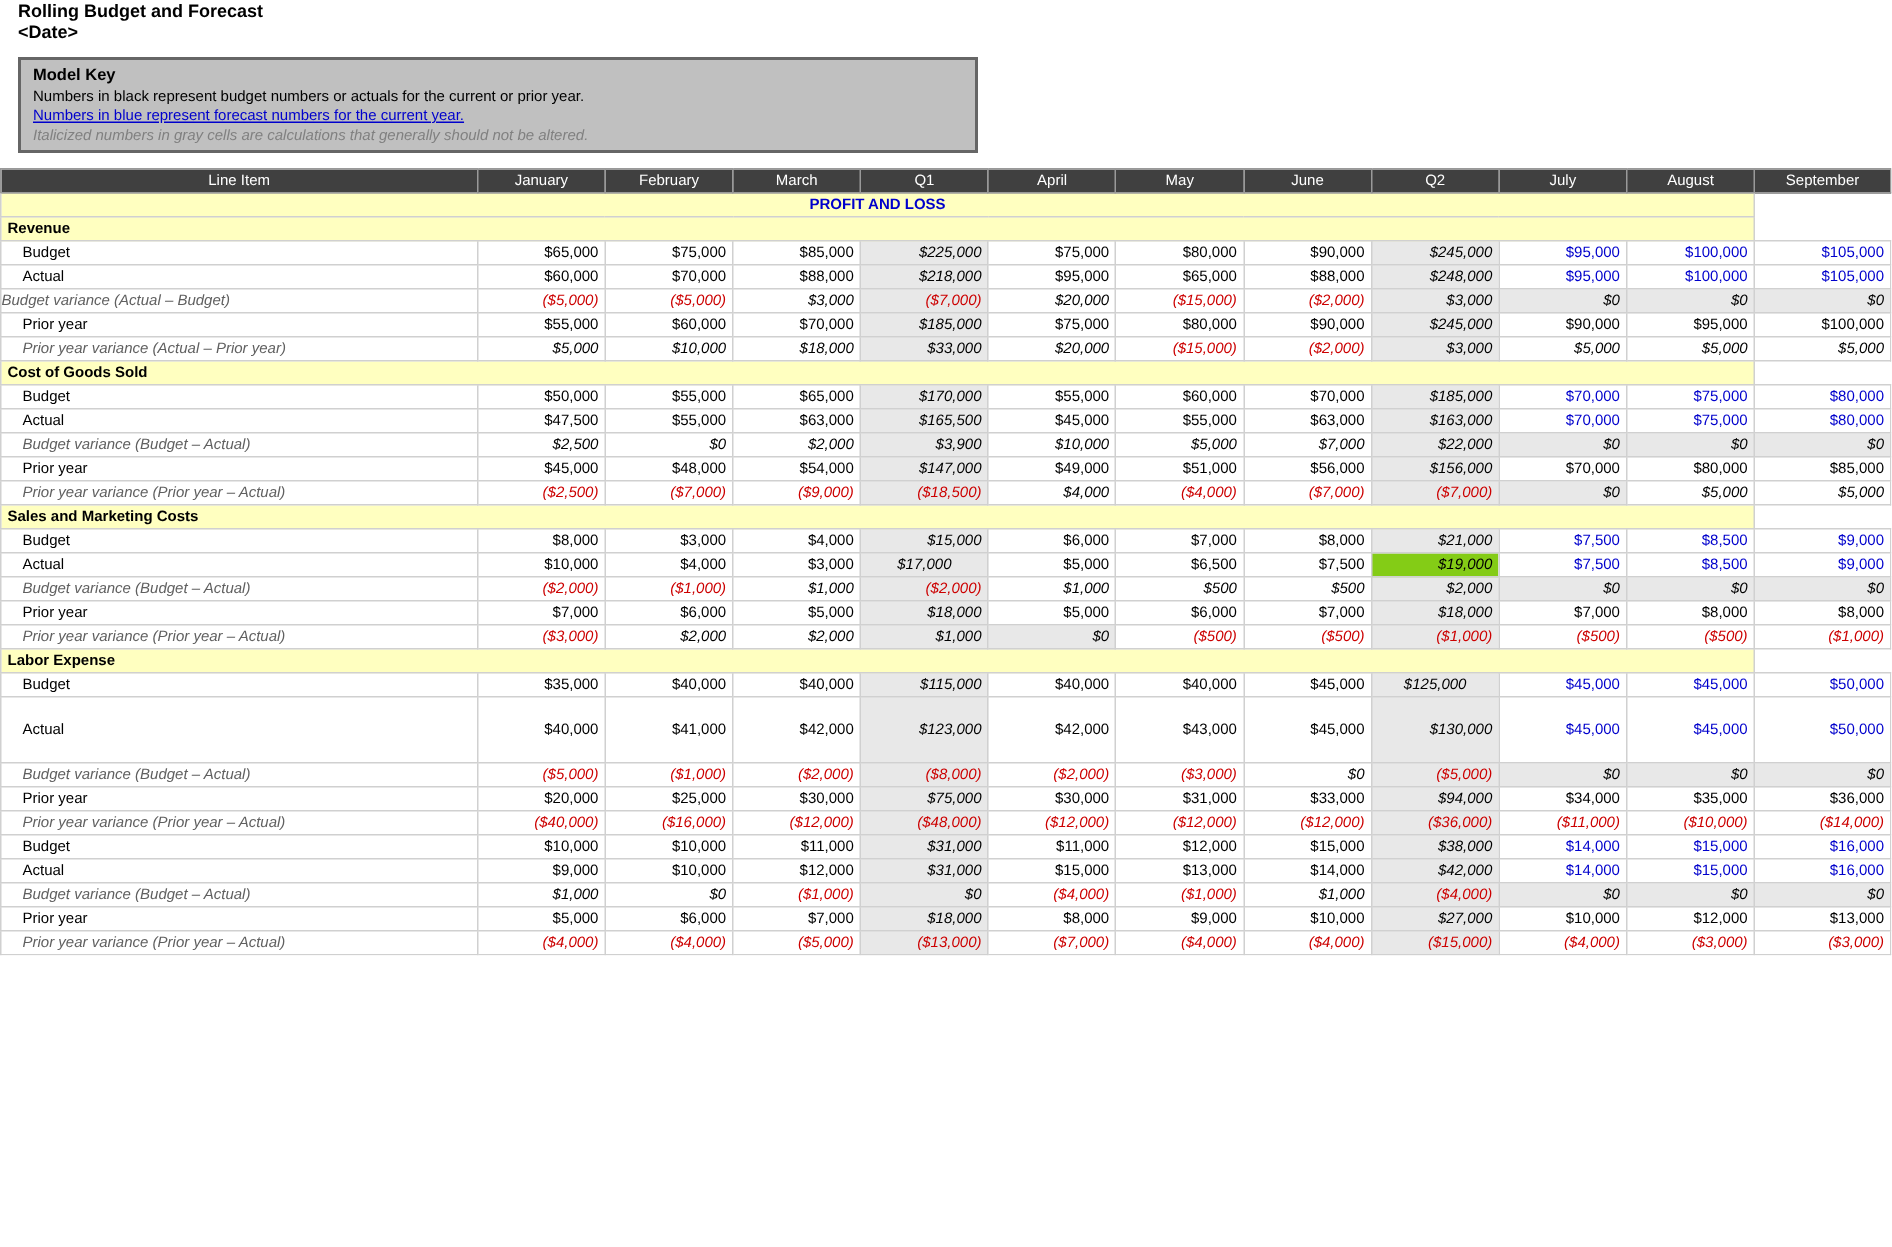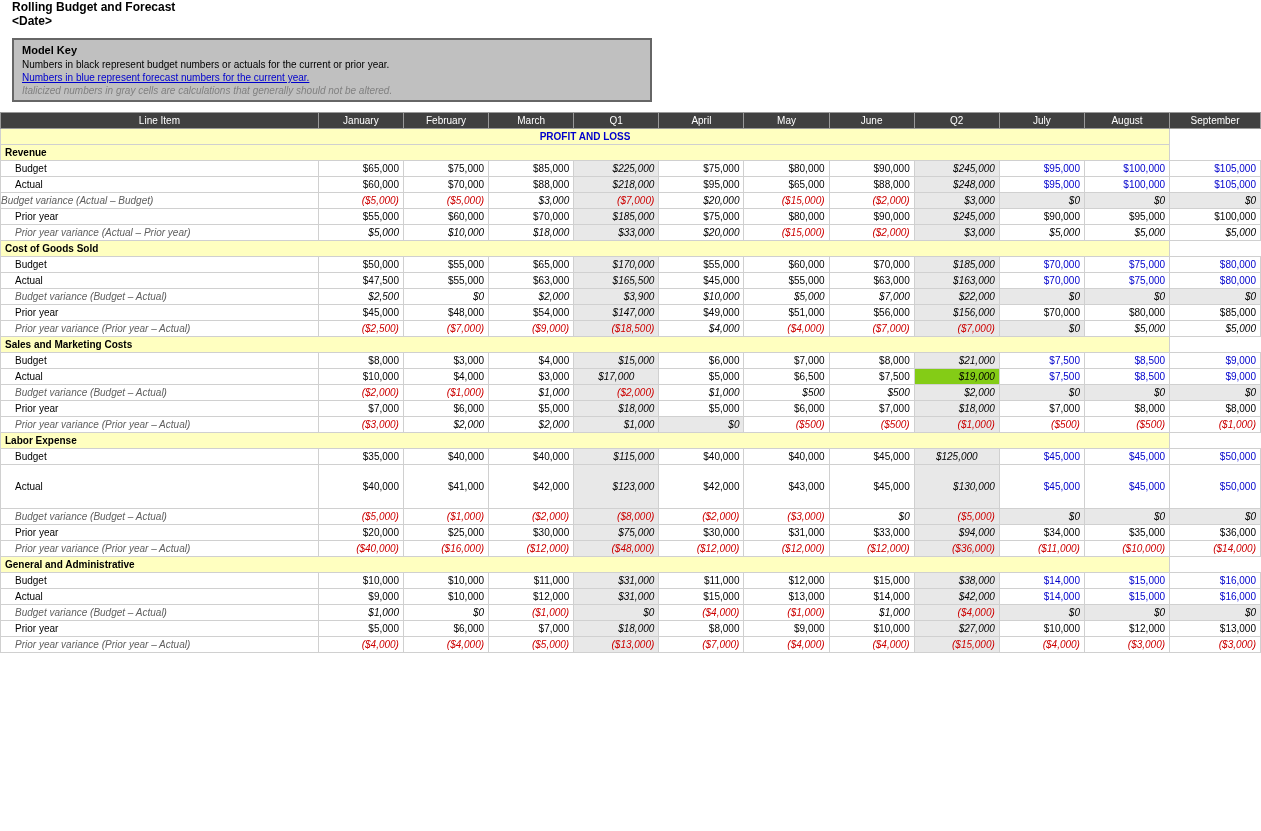--- a/index.html
+++ b/index.html
@@ -335,23 +335,20 @@
           <td style="text-align: right; border: 1px solid rgb(208, 208, 208); font-size: 10px; padding: 2px 4px; background: rgb(232, 232, 232); color: rgb(204, 0, 0); font-style: italic;">($48,000)</td>
           <td style="text-align: right; border: 1px solid rgb(208, 208, 208); font-size: 10px; padding: 2px 4px; background: rgb(255, 255, 255); color: rgb(204, 0, 0); font-style: italic;">($12,000)</td>
           <td style="text-align: right; border: 1px solid rgb(208, 208, 208); font-size: 10px; padding: 2px 4px; background: rgb(255, 255, 255); color: rgb(204, 0, 0); font-style: italic;">($12,000)</td>
           <td style="text-align: right; border: 1px solid rgb(208, 208, 208); font-size: 10px; padding: 2px 4px; background: rgb(255, 255, 255); color: rgb(204, 0, 0); font-style: italic;">($12,000)</td>
           <td style="text-align: right; border: 1px solid rgb(208, 208, 208); font-size: 10px; padding: 2px 4px; background: rgb(232, 232, 232); color: rgb(204, 0, 0); font-style: italic;">($36,000)</td>
           <td style="text-align: right; border: 1px solid rgb(208, 208, 208); font-size: 10px; padding: 2px 4px; background: rgb(255, 255, 255); color: rgb(204, 0, 0); font-style: italic;">($11,000)</td>
           <td style="text-align: right; border: 1px solid rgb(208, 208, 208); font-size: 10px; padding: 2px 4px; background: rgb(255, 255, 255); color: rgb(204, 0, 0); font-style: italic;">($10,000)</td>
           <td style="text-align: right; border: 1px solid rgb(208, 208, 208); font-size: 10px; padding: 2px 4px; background: rgb(255, 255, 255); color: rgb(204, 0, 0); font-style: italic;">($14,000)</td>
         </tr>
         <tr>
-          <td colspan="11" style="background: rgb(255, 255, 192); font-weight: bold; border: 1px solid rgb(208, 208, 208); padding: 2px 4px; font-size: 10px;">General and Administrative</td>
-        </tr>
-        <tr>
           <td style="padding-left: 14px; border: 1px solid rgb(208, 208, 208); font-size: 10px; background: rgb(255, 255, 255);">Budget</td>
           <td style="text-align: right; border: 1px solid rgb(208, 208, 208); font-size: 10px; padding: 2px 4px; background: rgb(255, 255, 255); color: rgb(0, 0, 0);">$10,000</td>
           <td style="text-align: right; border: 1px solid rgb(208, 208, 208); font-size: 10px; padding: 2px 4px; background: rgb(255, 255, 255); color: rgb(0, 0, 0);">$10,000</td>
           <td style="text-align: right; border: 1px solid rgb(208, 208, 208); font-size: 10px; padding: 2px 4px; background: rgb(255, 255, 255); color: rgb(0, 0, 0);">$11,000</td>
           <td style="text-align: right; border: 1px solid rgb(208, 208, 208); font-size: 10px; padding: 2px 4px; background: rgb(232, 232, 232); color: rgb(0, 0, 0); font-style: italic;">$31,000</td>
           <td style="text-align: right; border: 1px solid rgb(208, 208, 208); font-size: 10px; padding: 2px 4px; background: rgb(255, 255, 255); color: rgb(0, 0, 0);">$11,000</td>
           <td style="text-align: right; border: 1px solid rgb(208, 208, 208); font-size: 10px; padding: 2px 4px; background: rgb(255, 255, 255); color: rgb(0, 0, 0);">$12,000</td>
           <td style="text-align: right; border: 1px solid rgb(208, 208, 208); font-size: 10px; padding: 2px 4px; background: rgb(255, 255, 255); color: rgb(0, 0, 0);">$15,000</td>
           <td style="text-align: right; border: 1px solid rgb(208, 208, 208); font-size: 10px; padding: 2px 4px; background: rgb(232, 232, 232); color: rgb(0, 0, 0); font-style: italic;">$38,000</td>
           <td style="text-align: right; border: 1px solid rgb(208, 208, 208); font-size: 10px; padding: 2px 4px; background: rgb(255, 255, 255); color: rgb(0, 0, 204);">$14,000</td>

